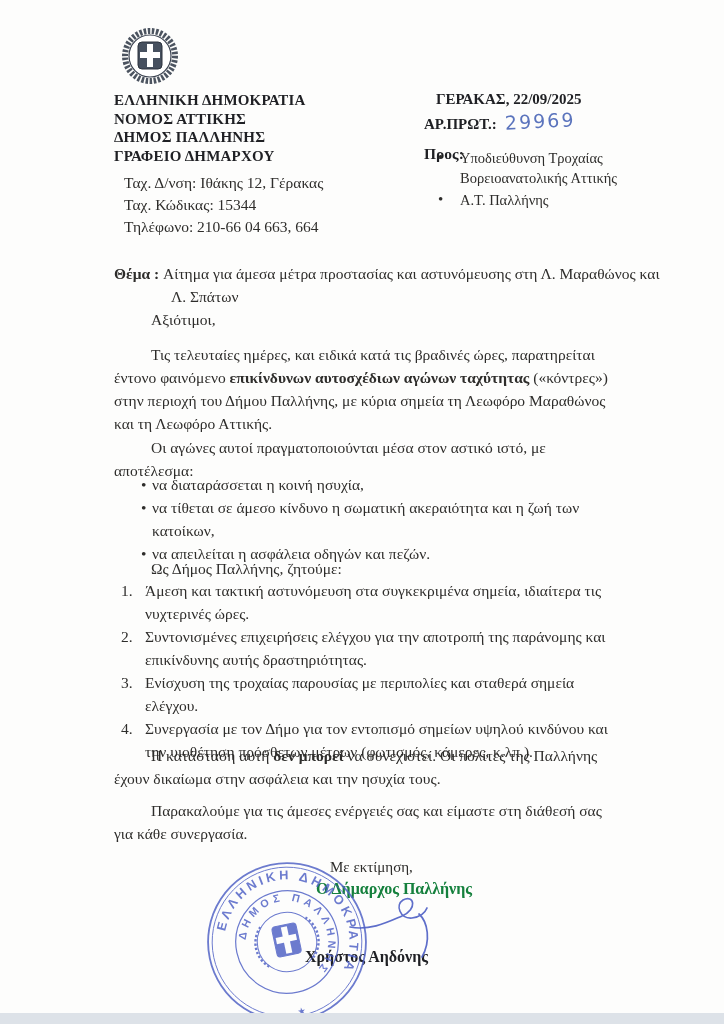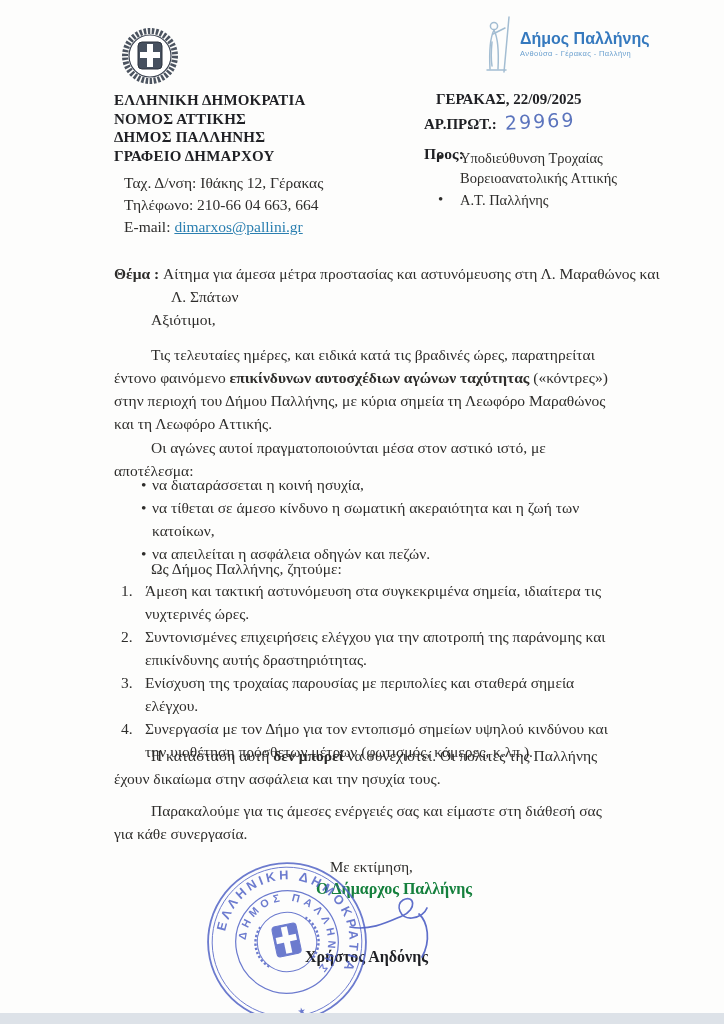--- a/index.html
+++ b/index.html
@@ -69,37 +69,20 @@
 <div class="page">
 
   <svg class="abs" style="left:111px;top:26px;" width="80" height="62" viewBox="0 0 80 62">
     <circle cx="39" cy="30" r="25" fill="none" stroke="#39414f" stroke-width="6" stroke-dasharray="2.5 1.6" opacity="0.9"></circle>
     <circle cx="39" cy="30" r="21" fill="#ffffff" stroke="#39414f" stroke-width="1.2"></circle>
     <rect x="27" y="16" width="24" height="27" rx="4" fill="#46505f" stroke="#2c333e" stroke-width="1"></rect>
     <rect x="36" y="18" width="6" height="23" fill="#ffffff"></rect>
     <rect x="29" y="26" width="20" height="6" fill="#ffffff"></rect>
   </svg>
 
-  <div class="abs logo-box">
-    <svg class="logo-statue" width="38" height="60" viewBox="0 0 38 60">
-      <g fill="none" stroke="#a3bdd2" stroke-width="1.5" stroke-linecap="round">
-        <path d="M29,1 L24,56"></path>
-        <circle cx="14" cy="10" r="3.6"></circle>
-        <path d="M14,14 C10,22 9,34 10,53"></path>
-        <path d="M14,14 C18,22 19,34 18,53"></path>
-        <path d="M13,18 L25,12"></path>
-        <path d="M7,54 L26,54"></path>
-        <path d="M12,26 C11,36 11,44 12,50"></path>
-      </g>
-    </svg>
-    <div class="logo-text">
-      <div class="logo-title">Δήμος Παλλήνης</div>
-      <div class="logo-sub">Ανθούσα - Γέρακας - Παλλήνη</div>
-    </div>
-  </div>
 
   <div class="abs hdr-left">
     <div>ΕΛΛΗΝΙΚΗ ΔΗΜΟΚΡΑΤΙΑ</div>
     <div>ΝΟΜΟΣ ΑΤΤΙΚΗΣ</div>
     <div>ΔΗΜΟΣ  ΠΑΛΛΗΝΗΣ</div>
     <div>ΓΡΑΦΕΙΟ ΔΗΜΑΡΧΟΥ</div>
   </div>
 
   <div class="abs date-line">ΓΕΡΑΚΑΣ,  22/09/2025</div>
   <div class="abs prot-line">
@@ -107,22 +90,22 @@
   </div>
 
   <div class="abs pros">Προς:</div>
   <ul class="abs recipients">
     <li>Υποδιεύθυνση Τροχαίας Βορειοανατολικής Αττικής</li>
     <li>Α.Τ. Παλλήνης</li>
   </ul>
 
   <div class="abs contact">
     <div>Ταχ. Δ/νση: Ιθάκης 12, Γέρακας</div>
+    <div>Ταχ. Κώδικας:  15344</div>
     <div>Τηλέφωνο: 210-66 04 663, 664</div>
-    <div><span>E-mail: </span><a href="#" class="email-link">dimarxos@pallini.gr</a></div>
   </div>
 
   <div class="abs subject"><span class="b">Θέμα : </span><span>Αίτημα για άμεσα μέτρα προστασίας και αστυνόμευσης στη Λ. Μαραθώνος και Λ. Σπάτων</span></div>
 
   <div class="abs body-par salutation indent">Αξιότιμοι,</div>
   <div class="abs body-par p1 indent"><span>Τις τελευταίες ημέρες, και ειδικά κατά τις βραδινές ώρες, παρατηρείται έντονο φαινόμενο </span><span class="b">επικίνδυνων αυτοσχέδιων αγώνων ταχύτητας</span><span> («κόντρες») στην περιοχή του Δήμου Παλλήνης, με κύρια σημεία τη </span><span class="u">Λεωφόρο Μαραθώνος</span><span> και τη </span><span class="u">Λεωφόρο Αττικής</span><span>.</span></div>
   <div class="abs body-par p2 indent"><span>Οι αγώνες αυτοί πραγματοποιούνται μέσα στον αστικό ιστό, με αποτέλεσμα:</span></div>
 
   <ul class="abs bullets">
     <li><span>να διαταράσσεται η κοινή ησυχία,</span></li>

